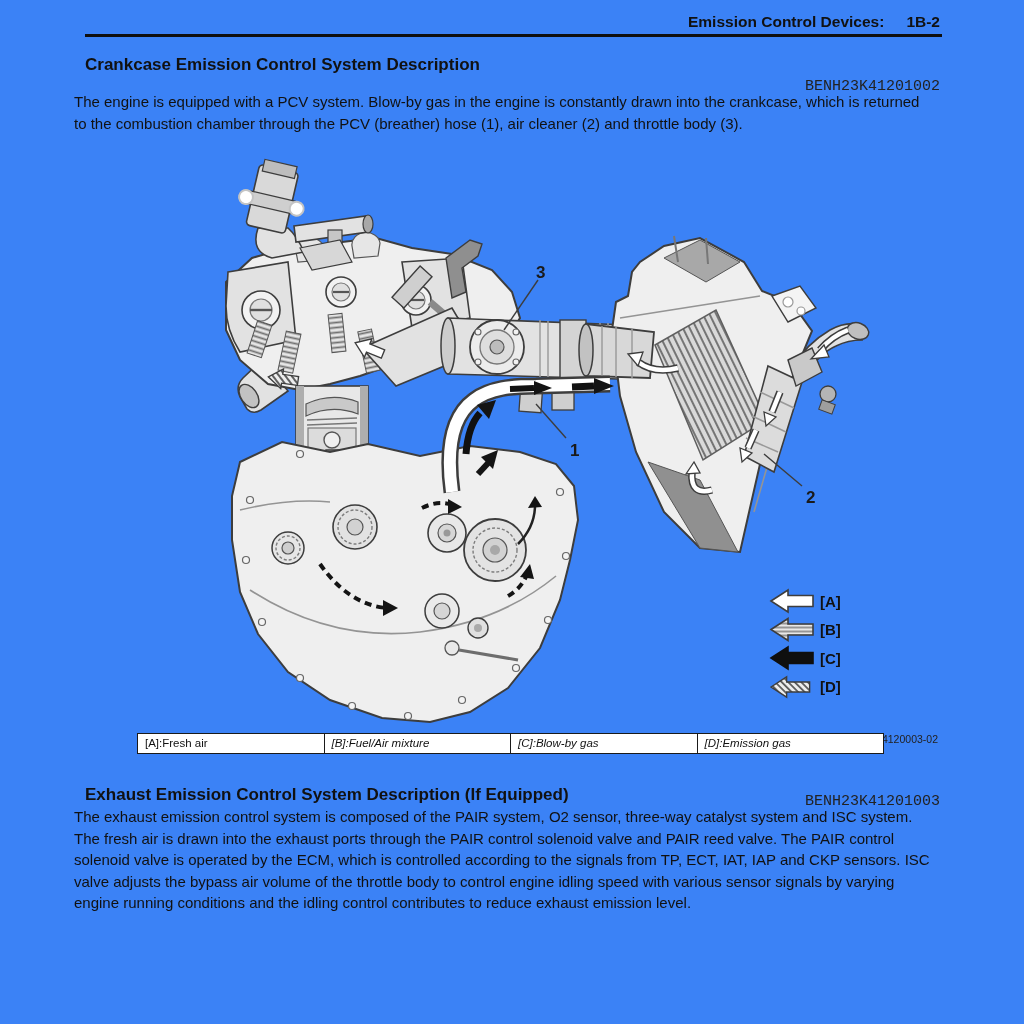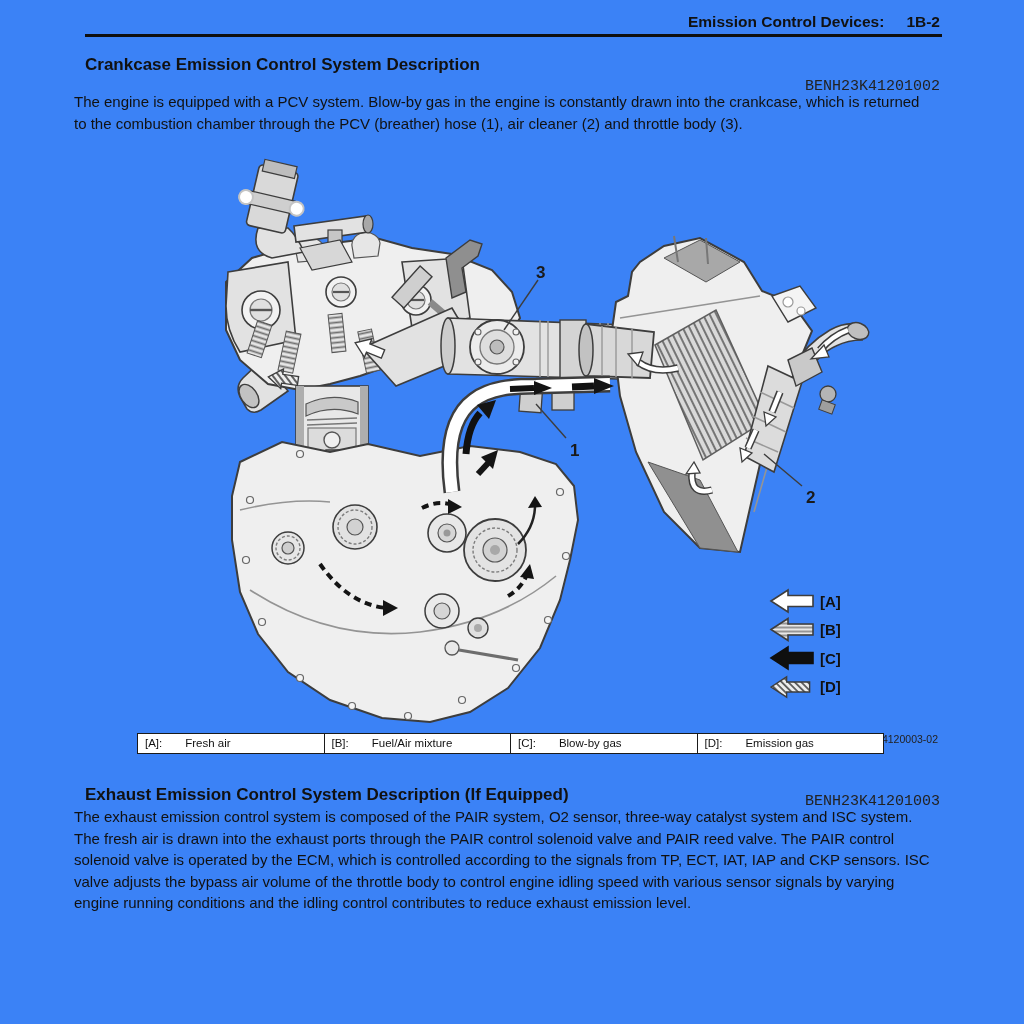--- a/index.html
+++ b/index.html
@@ -15,22 +15,22 @@
   .sec-body{position:absolute;left:74px;width:858px;font-size:15px;line-height:21.5px;}
   .t1{top:55px;} .c1{top:78px;} .b1{top:91px;}
   .t2{top:785px;} .c2{top:793px;margin-left:44px;} .b2{top:806px;}
   .fig-svg{position:absolute;top:148px;left:0;}
   .fig-code{position:absolute;top:719px;right:86px;font-size:10.5px;color:#222;margin-top:14px;}
   .legend-table{
     position:absolute;top:733px;left:137px;width:747px;height:21px;
     display:flex;border:1.5px solid #1a1a1a;box-sizing:border-box;background:#fff;
   }
   .legend-cell{flex:1;font-size:11.5px;line-height:18px;padding-left:7px;white-space:nowrap;overflow:hidden;}
-  .legend-cell + .legend-cell{border-left:1.5px solid #1a1a1a;}
-  .legend-cell .lab{margin-left:23px;}
+  .legend-cell + .legend-cell{border-left:1.5px solid #1a1a1a;font-style:italic;}
+  .legend-cell .lab{margin-left:0;}
   
   .ol{stroke:#3d3d3d;stroke-width:2;fill:#efefef;}
   .ol2{stroke:#3d3d3d;stroke-width:1.6;fill:#e2e2e2;}
   .seam{stroke:#949494;stroke-width:1.6;fill:none;}
   .dash{fill:none;stroke:#141414;stroke-width:4;stroke-dasharray:7 5;}
   .blk{fill:#141414;}
   .flowO{fill:none;stroke:#3d3d3d;stroke-width:7.5;}
   .flowI{fill:none;stroke:#ffffff;stroke-width:4.5;}
   .flowH{fill:#ffffff;stroke:#3d3d3d;stroke-width:1.3;}
   .callout-line{stroke:#3d3d3d;stroke-width:1.4;}

